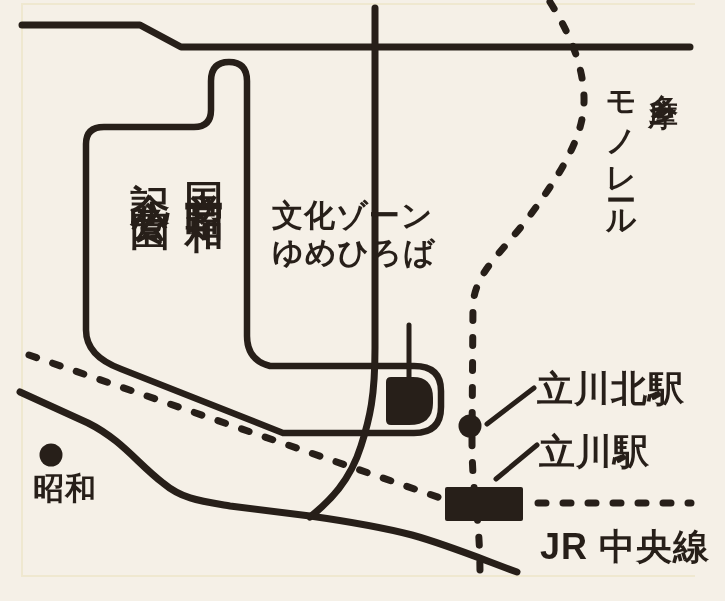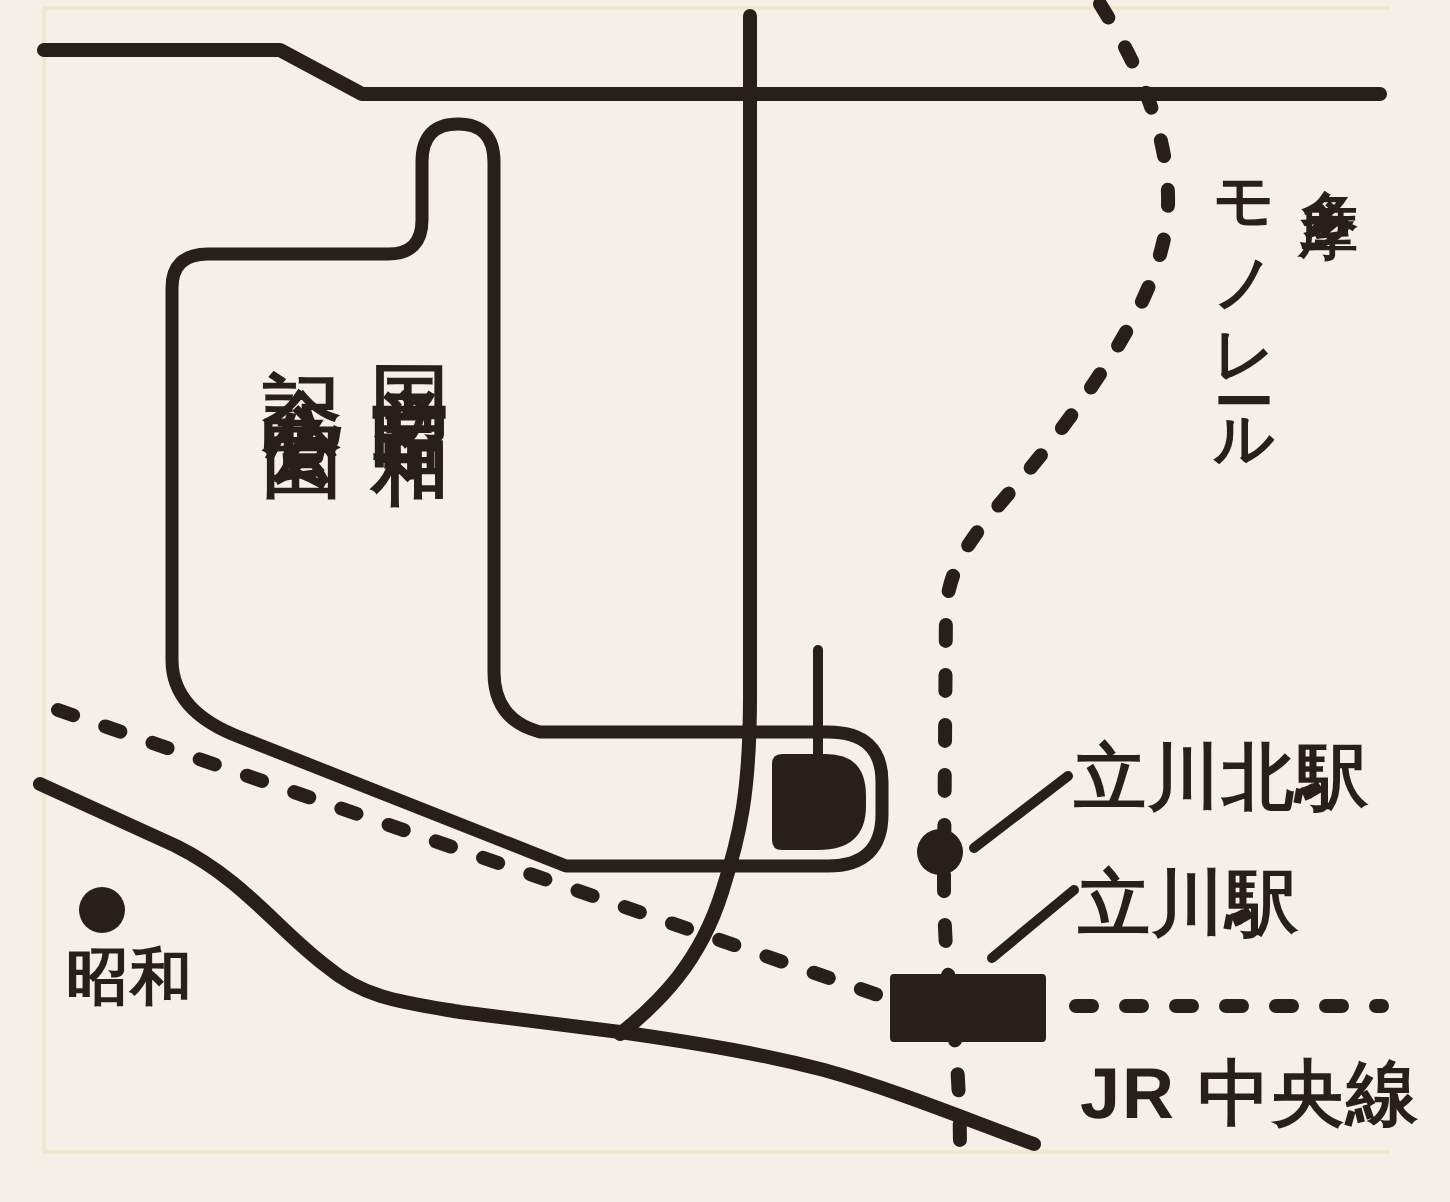--- a/index.html
+++ b/index.html
@@ -78,20 +78,22 @@
     <circle class="solid-fill" cx="51" cy="455" r="11.5"></circle>
     <rect class="solid-fill" x="445" y="487" width="78" height="34" rx="2"></rect>
   </svg>
 
   <div class="label v park-label">
     <span class="col">国営昭和</span>
     <span class="col">記念公園</span>
   </div>
 
   <div class="label midori-label">
+    <span class="row">文化ゾーン</span>
+    <span class="row">ゆめひろば</span>
   </div>
 
   <div class="label v monorail-label">
     <span class="col">多摩</span>
     <span class="col">モノレール</span>
   </div>
 
   <div class="label tachikawa-label">立川駅</div>
 
   <div class="label kita-label">立川北駅</div>

